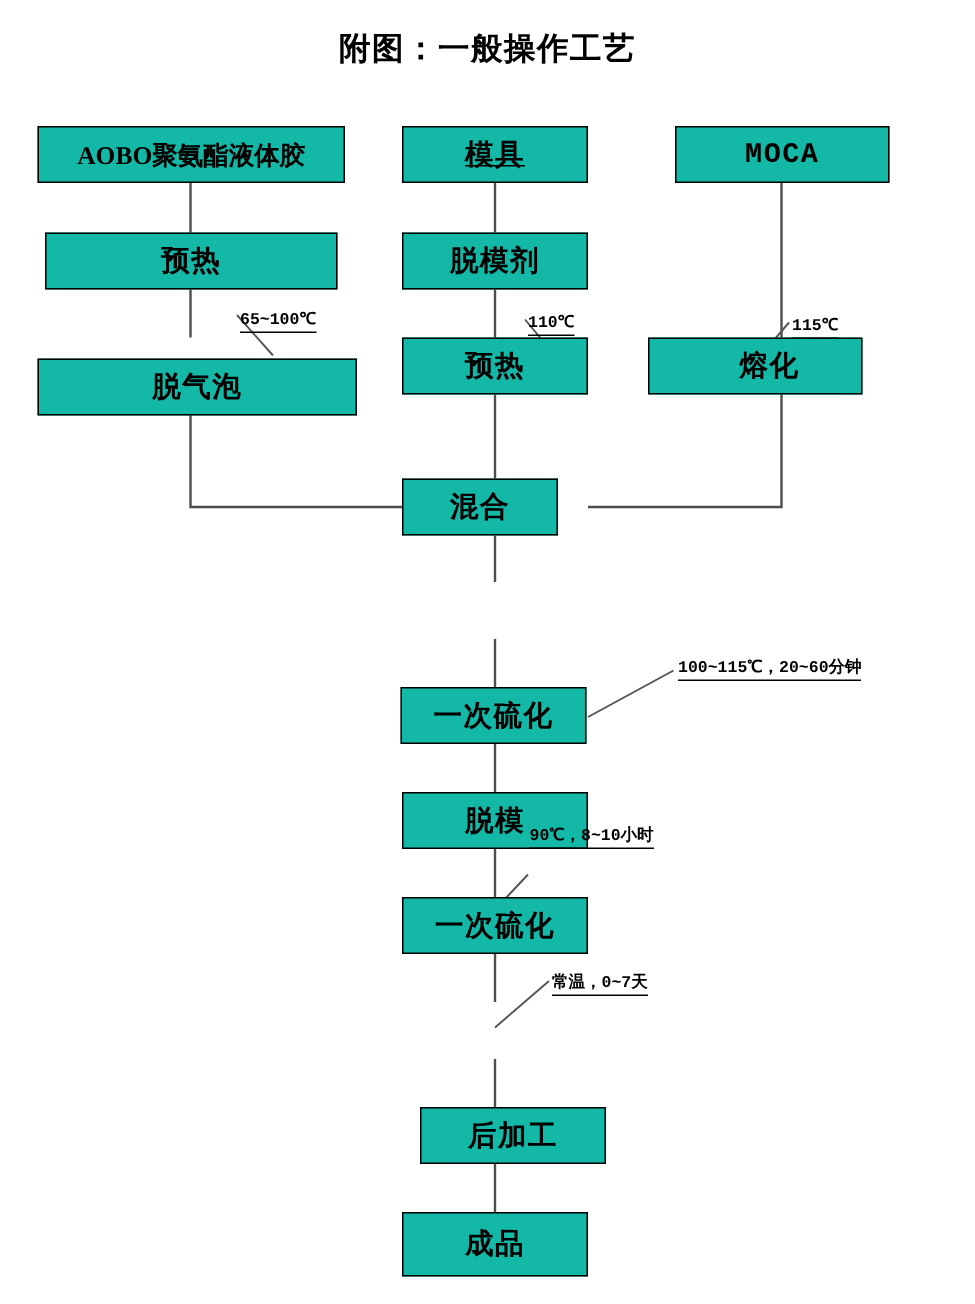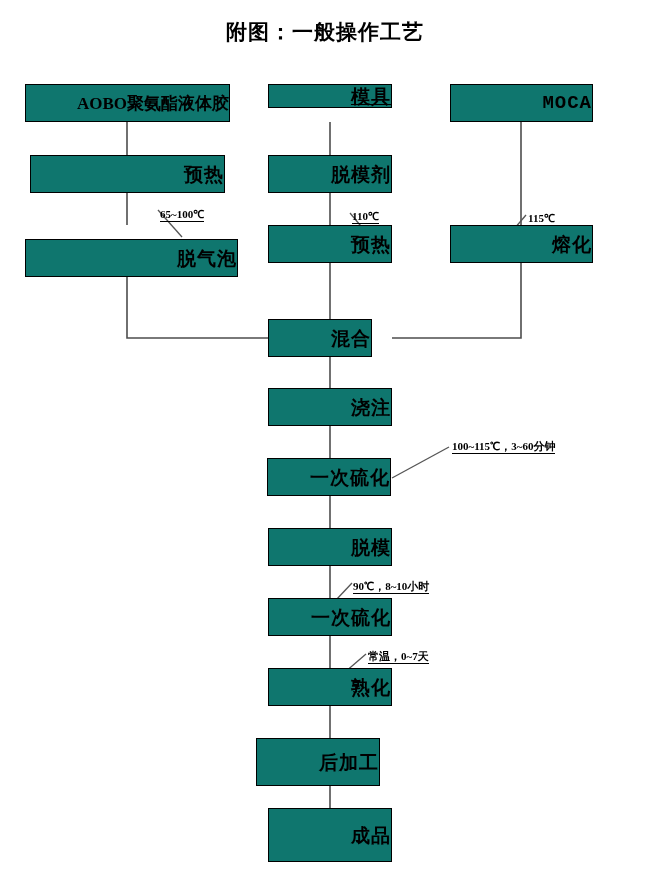--- a/index.html
+++ b/index.html
@@ -30,45 +30,45 @@
     text-align: center;
     font-size: 21px;
     font-weight: bold;
     letter-spacing: 1px;
     font-family: "Liberation Serif", "DejaVu Serif", serif;
   }
   .node {
     position: absolute;
     box-sizing: border-box;
     border: 1.6px solid #000000;
-    background: #0f766e;
+    background: #14b8a6;
     display: flex;
     align-items: center;
-    justify-content: flex-end;
+    justify-content: center;
     font-size: 19px;
     font-weight: bold;
     letter-spacing: 1px;
     line-height: 1;
     z-index: 3;
     font-family: "Liberation Serif", "DejaVu Serif", serif;
   }
   .node.wide-label {
     font-size: 17px;
     letter-spacing: 0px;
   }
   .annotation {
     position: absolute;
     font-size: 11px;
     font-weight: bold;
     white-space: nowrap;
     border-bottom: 1.4px solid #000000;
     padding-bottom: 1px;
     line-height: 1.1;
     z-index: 4;
-    font-family: Liberation Serif, serif;
+    font-family: Liberation Mono, monospace;
   }
   svg.links {
     position: absolute;
     left: 0;
     top: 0;
     width: 650px;
     height: 869px;
     z-index: 1;
   }
   svg.links line, svg.links path {
@@ -121,62 +121,56 @@
   <div class="node wide-label" style="left:25px;  top:84px;  width:205px; height:38px;">
     <span>AOBO聚氨酯液体胶</span>
   </div>
   <div class="node" style="left:30px;  top:155px; width:195px; height:38px;">
     <span>预热</span>
   </div>
   <div class="node" style="left:25px;  top:239px; width:213px; height:38px;">
     <span>脱气泡</span>
   </div>
 
-  <div class="node" style="left:268px; top:84px;  width:124px; height:24px;text-decoration:underline;">
+  <div class="node" style="left:268px; top:84px;  width:124px; height:38px;text-decoration:underline;">
     <span>模具</span>
   </div>
   <div class="node" style="left:268px; top:155px; width:124px; height:38px;">
     <span>脱模剂</span>
   </div>
   <div class="node" style="left:268px; top:225px; width:124px; height:38px;">
     <span>预热</span>
   </div>
 
   <div class="node" style="left:450px; top:84px;  width:143px; height:38px;font-family:Liberation Mono, monospace;">
     <span>MOCA</span>
   </div>
-  <div class="node" style="left:450px; top:225px; width:143px; height:38px;padding-left:19px;">
+  <div class="node" style="left:432px; top:225px; width:143px; height:38px;padding-left:19px;">
     <span>熔化</span>
   </div>
 
   <div class="node" style="left:268px; top:319px; width:104px; height:38px;">
     <span>混合</span>
-  </div>
-  <div class="node" style="left:268px; top:388px; width:124px; height:38px;">
-    <span>浇注</span>
   </div>
   <div class="node" style="left:267px; top:458px; width:124px; height:38px;">
     <span>一次硫化</span>
   </div>
   <div class="node" style="left:268px; top:528px; width:124px; height:38px;">
     <span>脱模</span>
   </div>
   <div class="node" style="left:268px; top:598px; width:124px; height:38px;">
     <span>一次硫化</span>
   </div>
-  <div class="node" style="left:268px; top:668px; width:124px; height:38px;">
-    <span>熟化</span>
-  </div>
-  <div class="node" style="left:256px; top:738px; width:124px; height:48px;">
+  <div class="node" style="left:280px; top:738px; width:124px; height:38px;">
     <span>后加工</span>
   </div>
-  <div class="node" style="left:268px; top:808px; width:124px; height:54px;">
+  <div class="node" style="left:268px; top:808px; width:124px; height:43px;">
     <span>成品</span>
   </div>
 
   <div class="annotation" style="left:160px; top:208px;">65~100℃</div>
   <div class="annotation" style="left:352px; top:210px;">110℃</div>
   <div class="annotation" style="left:528px; top:212px;">115℃</div>
-  <div class="annotation" style="left:452px; top:440px;">100~115℃，3~60分钟</div>
-  <div class="annotation" style="left:353px; top:580px;">90℃，8~10小时</div>
+  <div class="annotation" style="left:452px; top:440px;">100~115℃，20~60分钟</div>
+  <div class="annotation" style="left:353px; top:552px;">90℃，8~10小时</div>
   <div class="annotation" style="left:368px; top:650px;">常温，0~7天</div>
 
 </div>
 
 </body></html>

